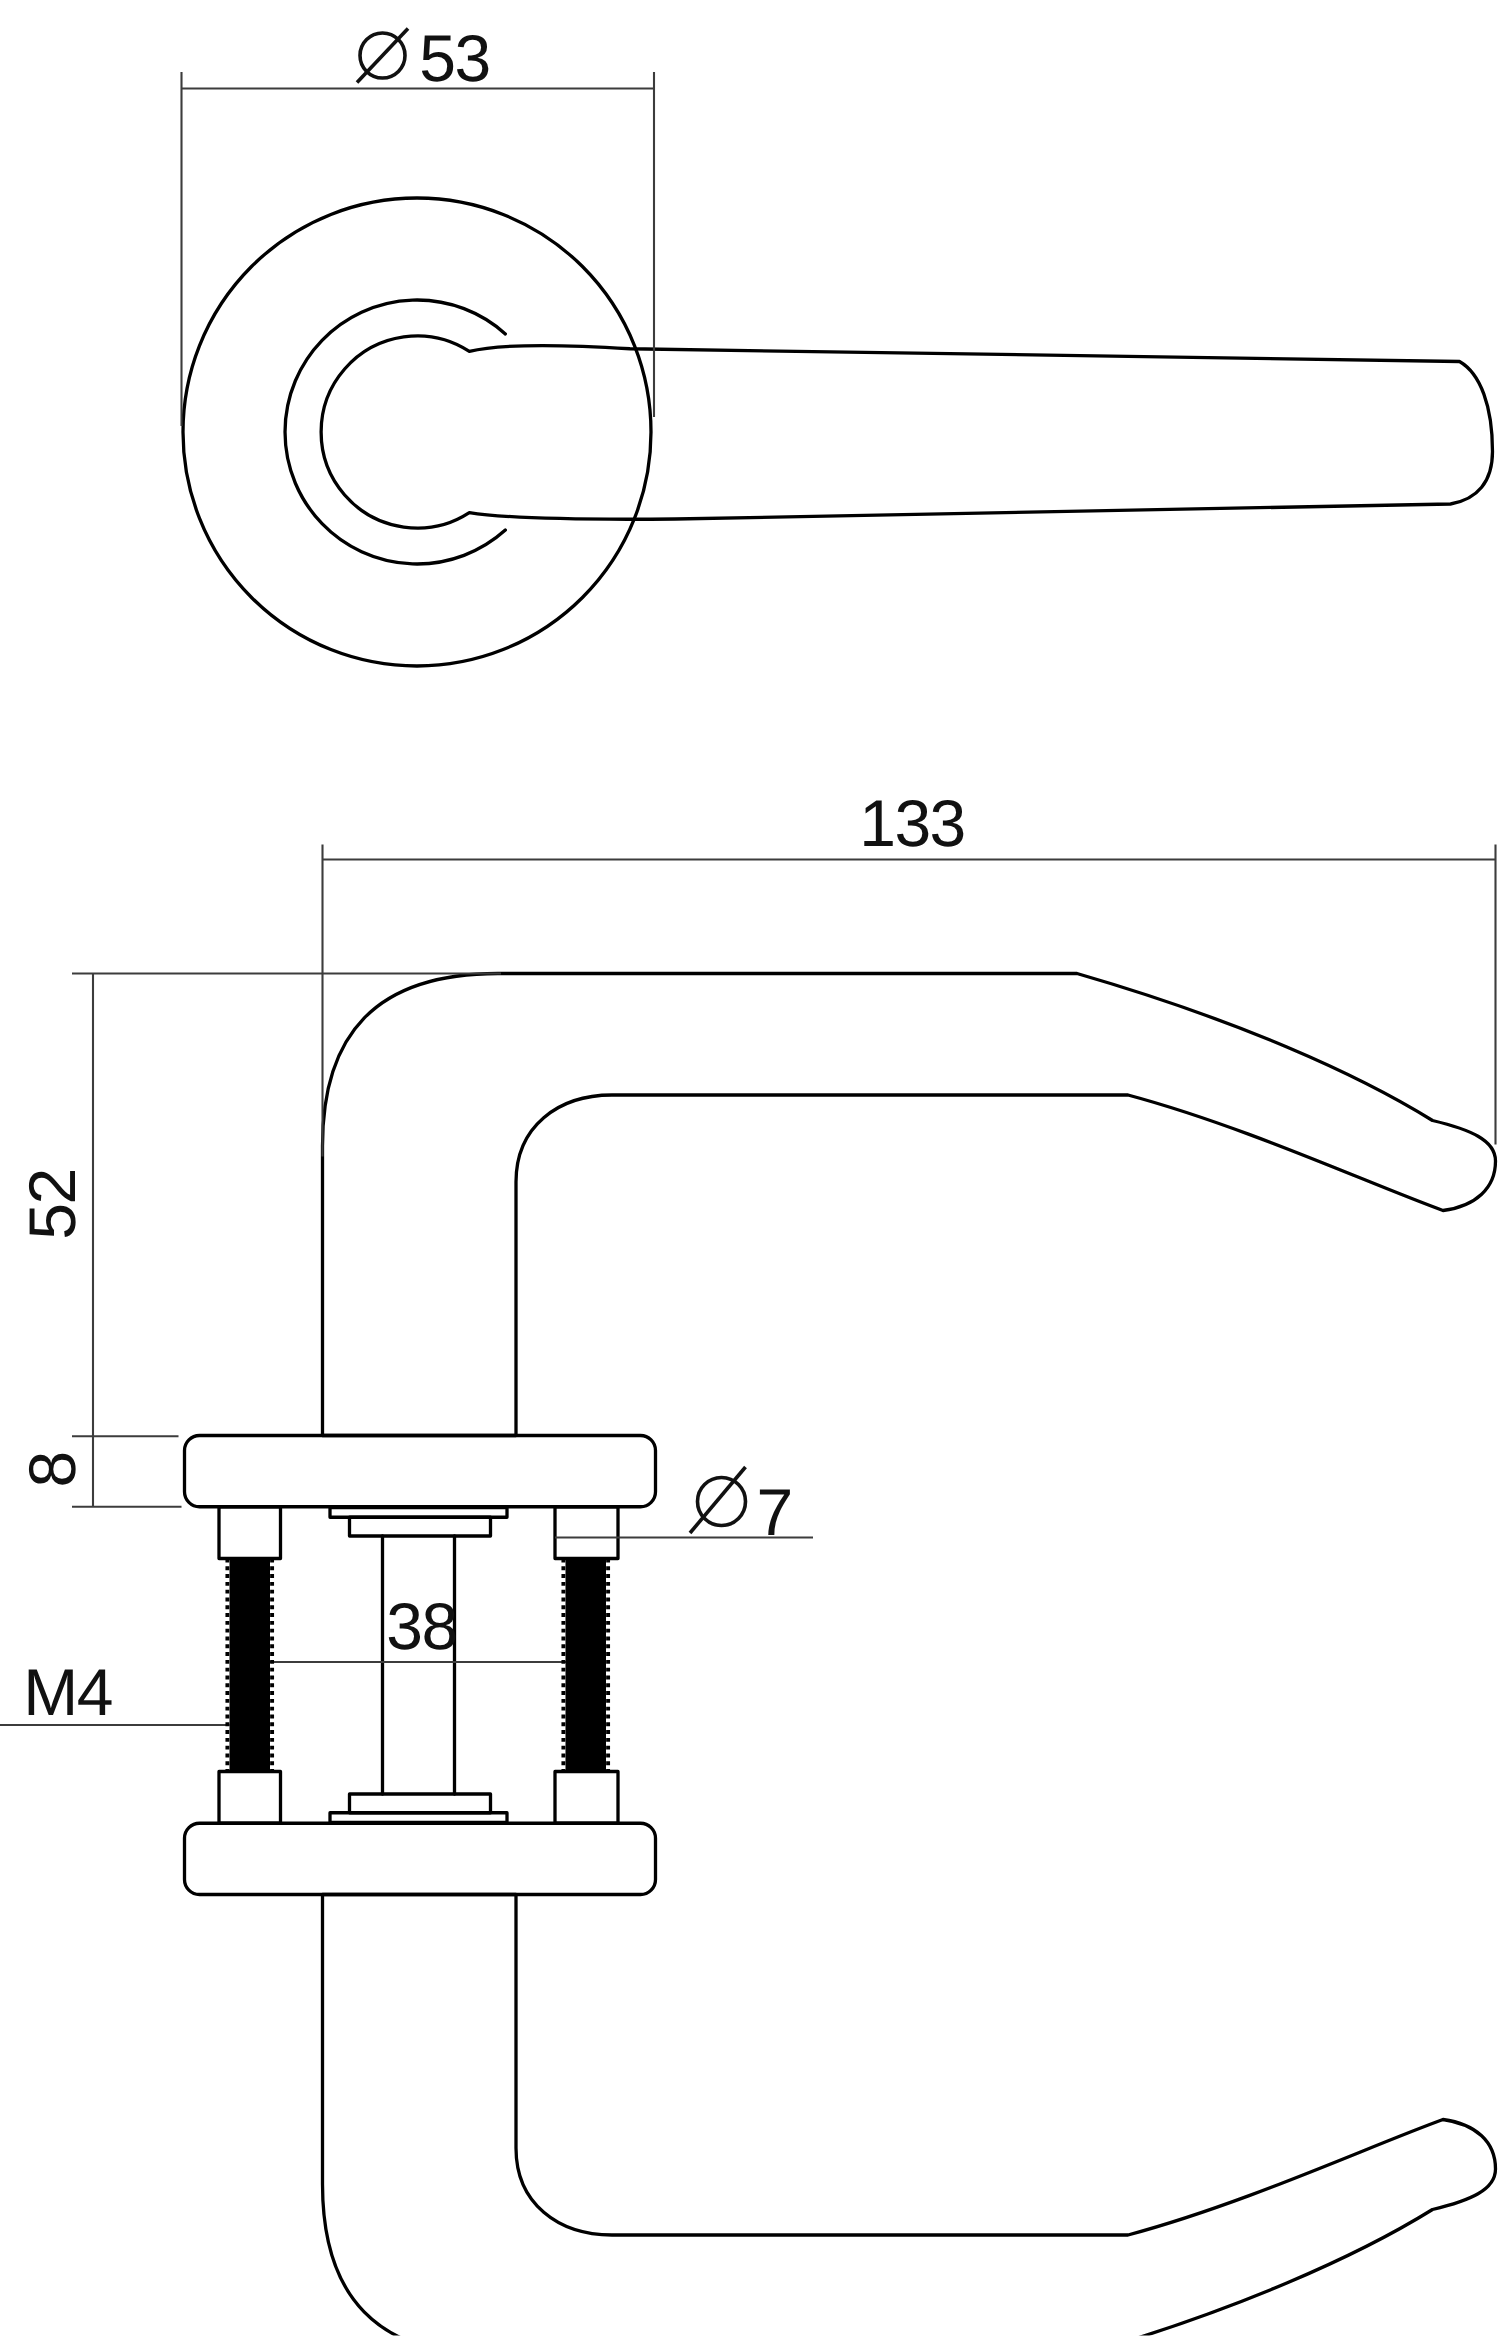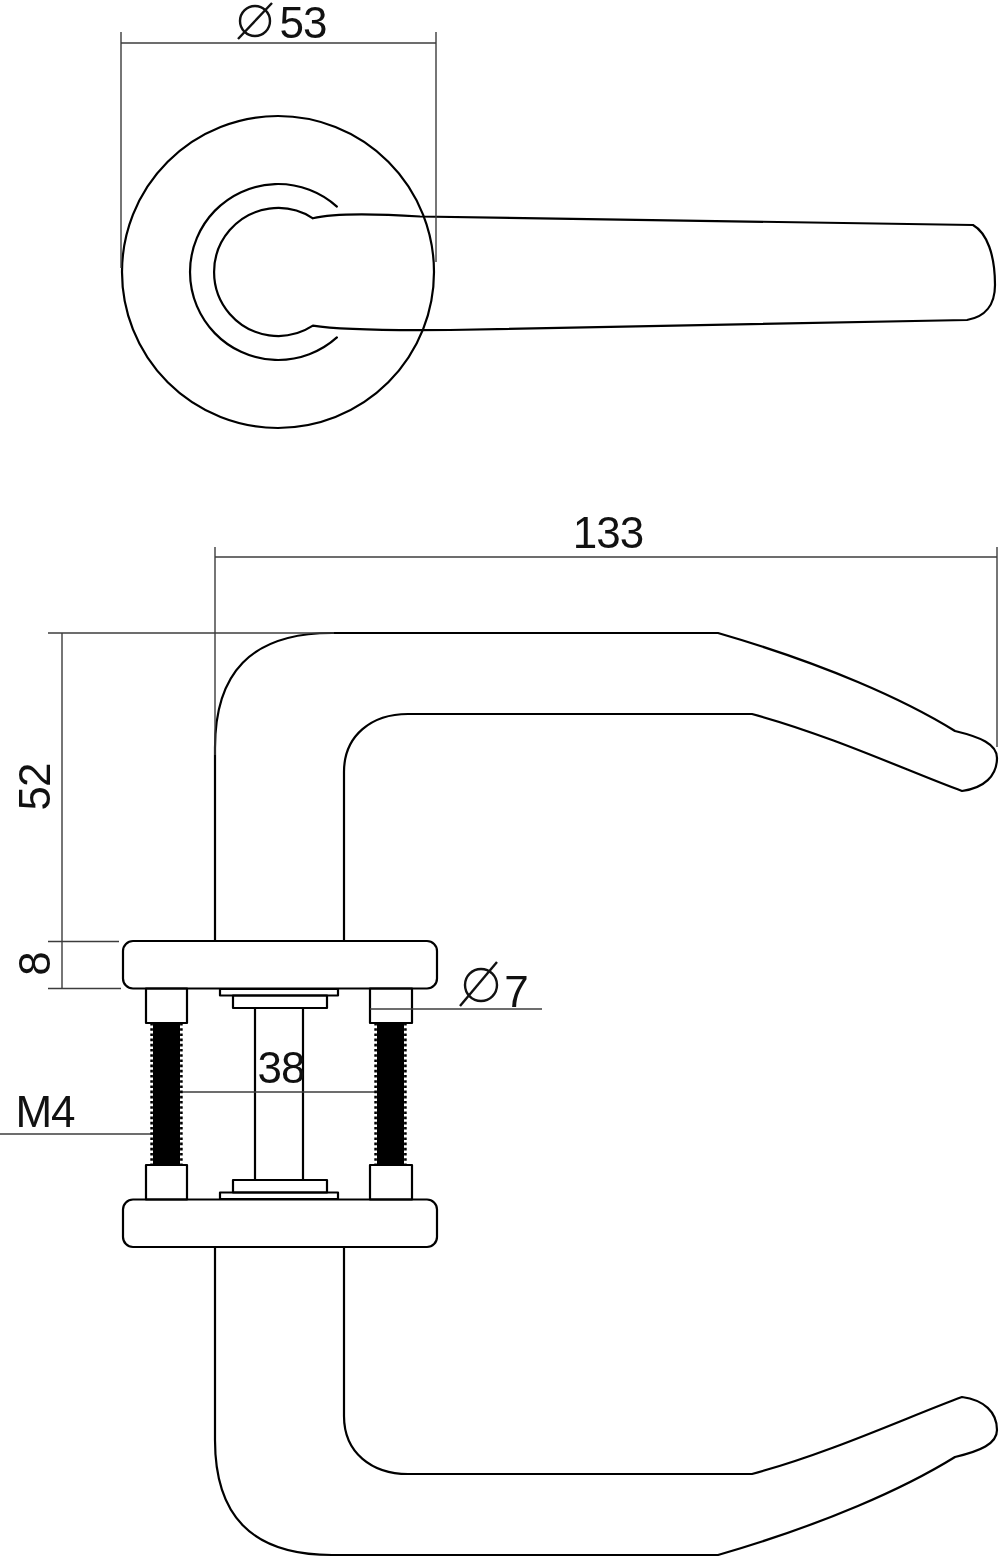--- a/index.html
+++ b/index.html
@@ -10,21 +10,21 @@
   body {
     width: 999px;
     height: 1557px;
     position: relative;
     font-family: "Liberation Sans", sans-serif;
     overflow: hidden;
   }
   .stage {
     position: absolute;
     left: 0;
-    top: 0;
+    top: 16px;
     width: 999px;
     height: 1144px;
   }
   svg { display: block; }
   .part {
     fill: none;
     stroke: #000000;
     stroke-width: 2.2;
     stroke-linecap: round;
     stroke-linejoin: round;

